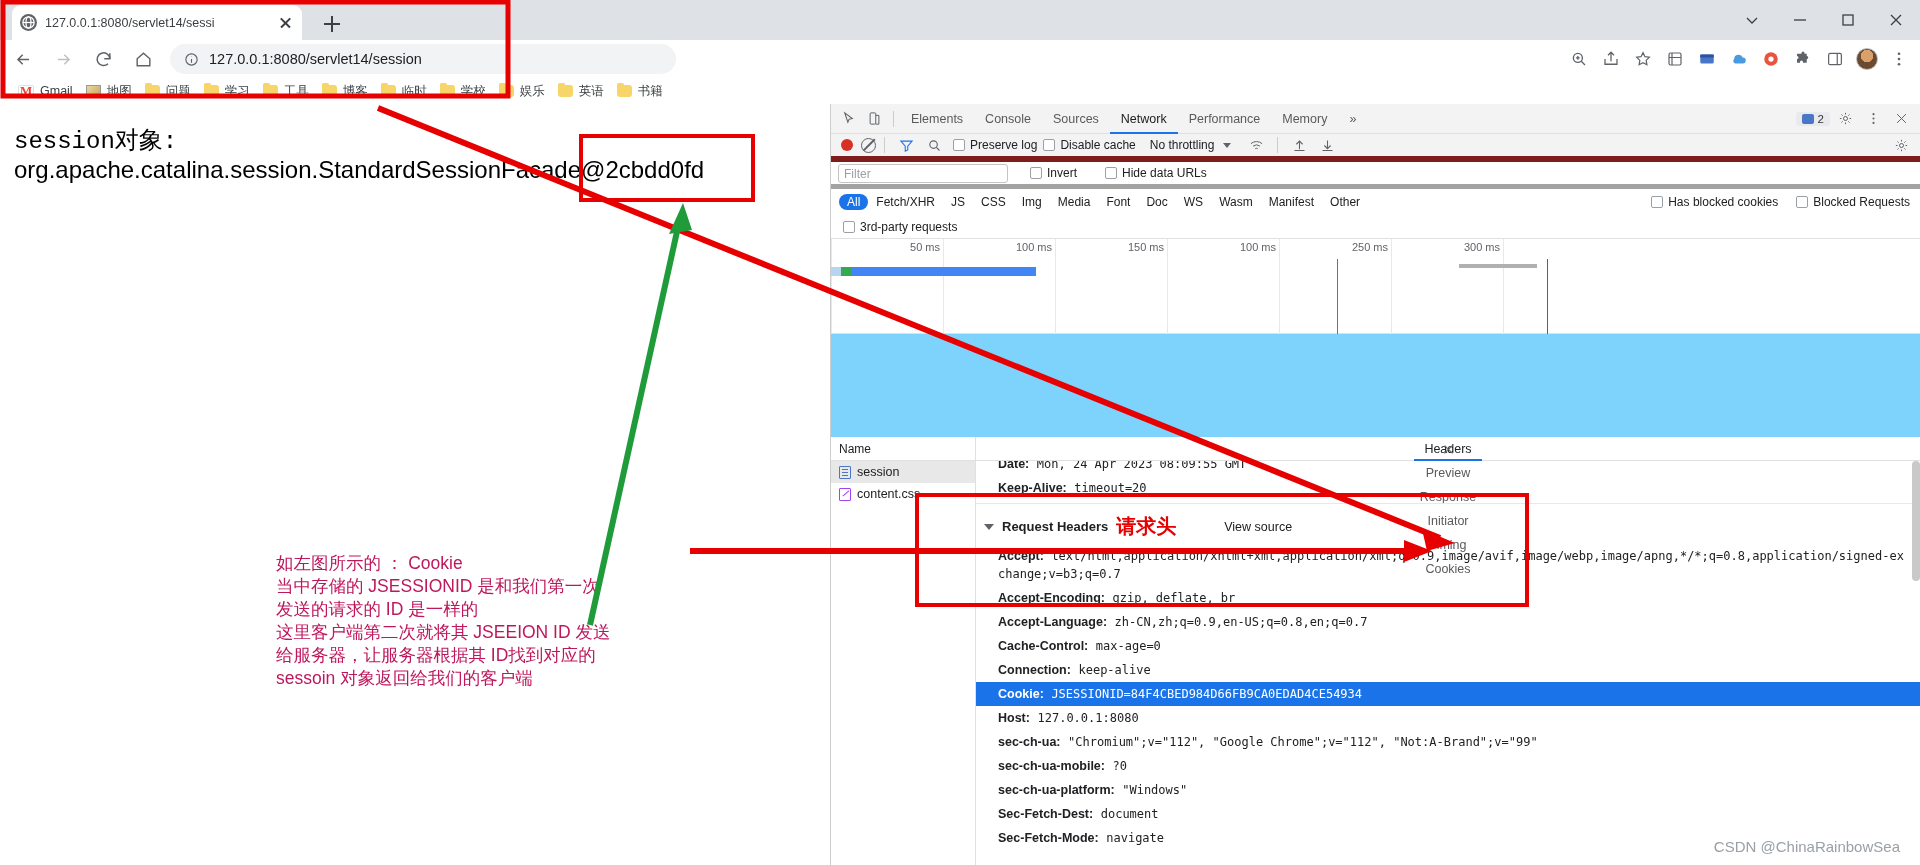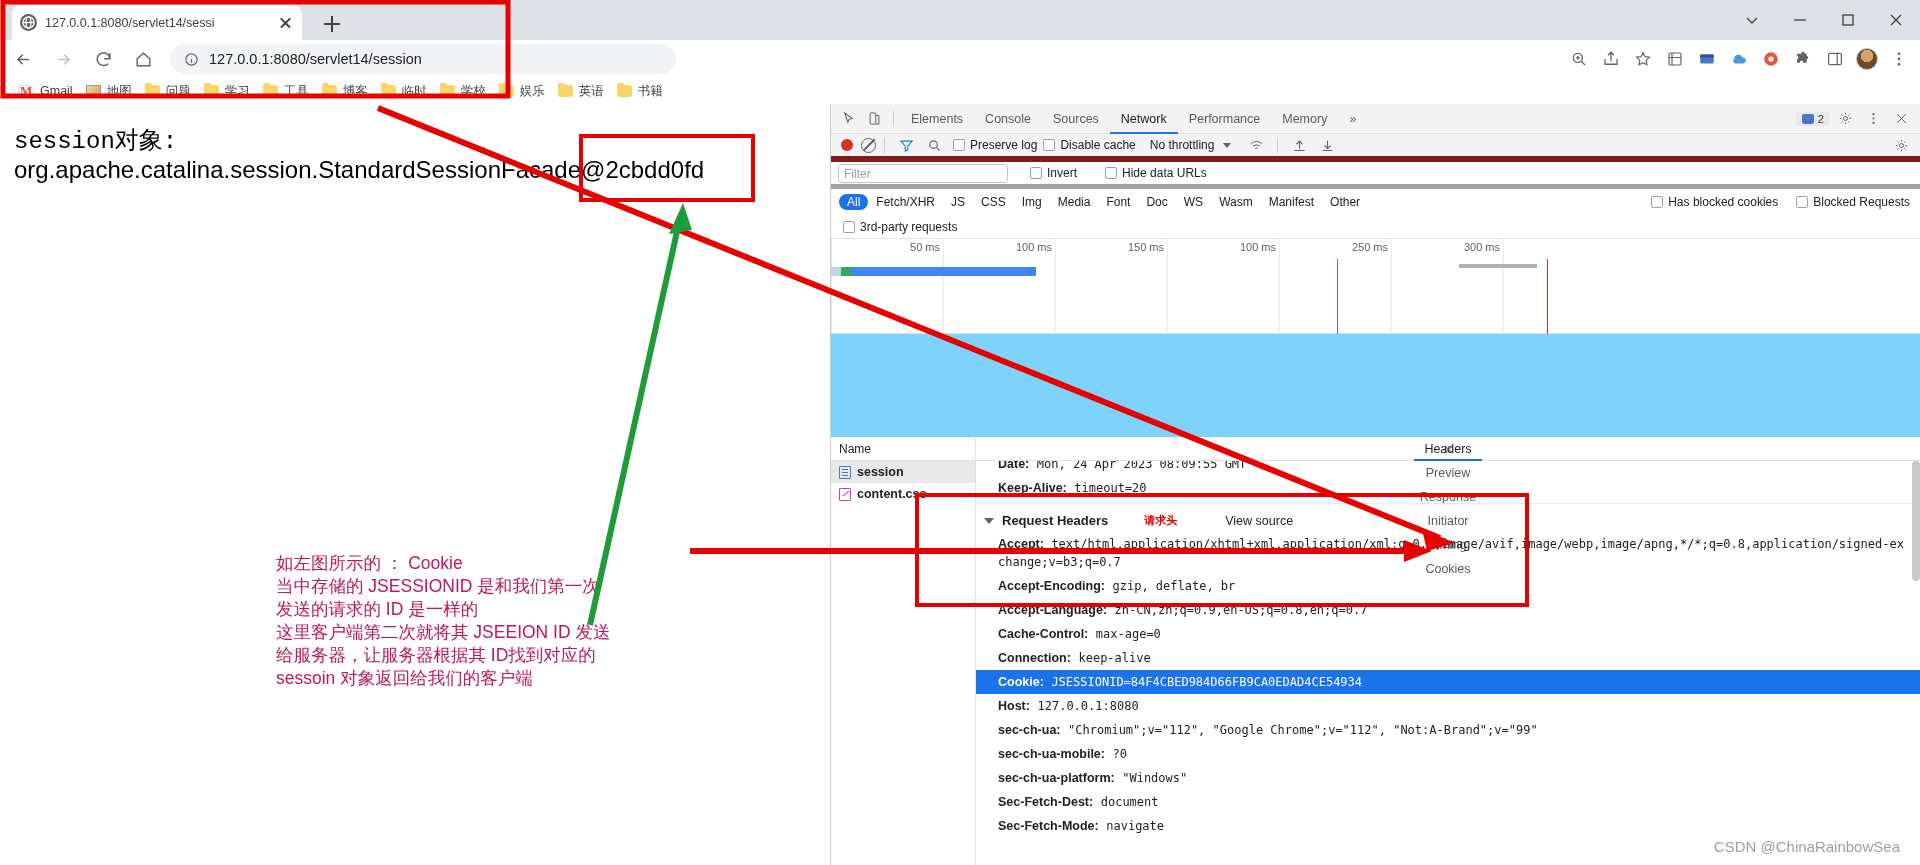--- a/index.html
+++ b/index.html
@@ -140,21 +140,21 @@
   .ov-tick span { position:absolute; right:4px; top:2px; font-size:11px; color:#5f6368; white-space:nowrap;}
   .ov-band { position:absolute; height:9px; }
   .ov-line { position:absolute; top:20px; width:1px; height:75px; }
 
   
   .split { position:absolute; left:0; right:0; top:333px; bottom:0; display:flex; }
   .namecol { width:145px; border-right:1px solid #e0e0e0; background:#fff; }
   .namecol-hd { height:24px; border-bottom:1px solid #e0e0e0; display:flex; align-items:center;
                 padding-left:8px; font-size:12px; color:#202124; background:#fff;}
   .name-row { height:22px; display:flex; align-items:center; gap:6px; padding-left:8px;
-              font-size:12.5px; color:#202124; cursor:pointer;font-weight:bold;}
+              font-size:12.5px; color:#202124; cursor:pointer;}
   .name-row.selected { background:#e8e8e8; }
   .doc-ico { width:12px; height:13px; border:1.3px solid #4a76c8; border-radius:1px;
              position:relative; flex:0 0 auto; }
   .doc-ico::after { content:""; position:absolute; left:2px; top:2px; width:6px; height:1px;
                     background:#4a76c8; box-shadow:0 3px 0 #4a76c8, 0 6px 0 #4a76c8; }
   .css-ico { width:12px; height:13px; border:1.3px solid #a142f4; border-radius:1px;
              position:relative; flex:0 0 auto; }
   .css-ico::after { content:""; position:absolute; left:2px; top:4.6px; width:8px; height:1.4px;
                     background:#a142f4; transform:rotate(-40deg); }
 
@@ -171,21 +171,21 @@
 
   .hdrs { position:absolute; left:0; right:0; top:24px; bottom:0; overflow:hidden; }
   .hrow { padding:3px 0 3px 22px; font-size:12.5px; line-height:18px;
           font-family:"DejaVu Sans Mono", monospace; color:#202124; white-space:nowrap;}
   .hrow b { font-family:"Liberation Sans", sans-serif; font-weight:bold; font-size:12.5px; }
   .hrow .val { font-family:"DejaVu Sans Mono", monospace; font-size:12px; }
   .section-row { padding:6px 0 4px 8px; display:flex; align-items:center; gap:8px; }
   .tri { width:0;height:0;border-left:5px solid transparent;border-right:5px solid transparent;
          border-top:6px solid #5f6368; cursor:pointer;}
   .sec-title { font-weight:bold; font-size:13px; color:#202124; }
-  .sec-cn { color:#e60000; font-size:11px; font-weight:bold;margin-left:28px; }
+  .sec-cn { color:#e60000; font-size:20px; font-weight:bold; }
   .viewsrc { color:#202124; font-size:12.5px; margin-left:40px; cursor:pointer; }
   .hr-div { height:1px; background:#e8e8e8; margin:3px 0; }
   .cookie-row { background:#1a73e8; color:#fff; }
   .cookie-row b { color:#fff; }
   .cookie-row .val { color:#fff; }
   .wrapval { white-space:normal; word-break:break-all; }
 
   .dt-scroll { position:absolute; right:0; top:24px; width:8px; height:120px; background:#c9c9c9;
                border-radius:4px; }
 

